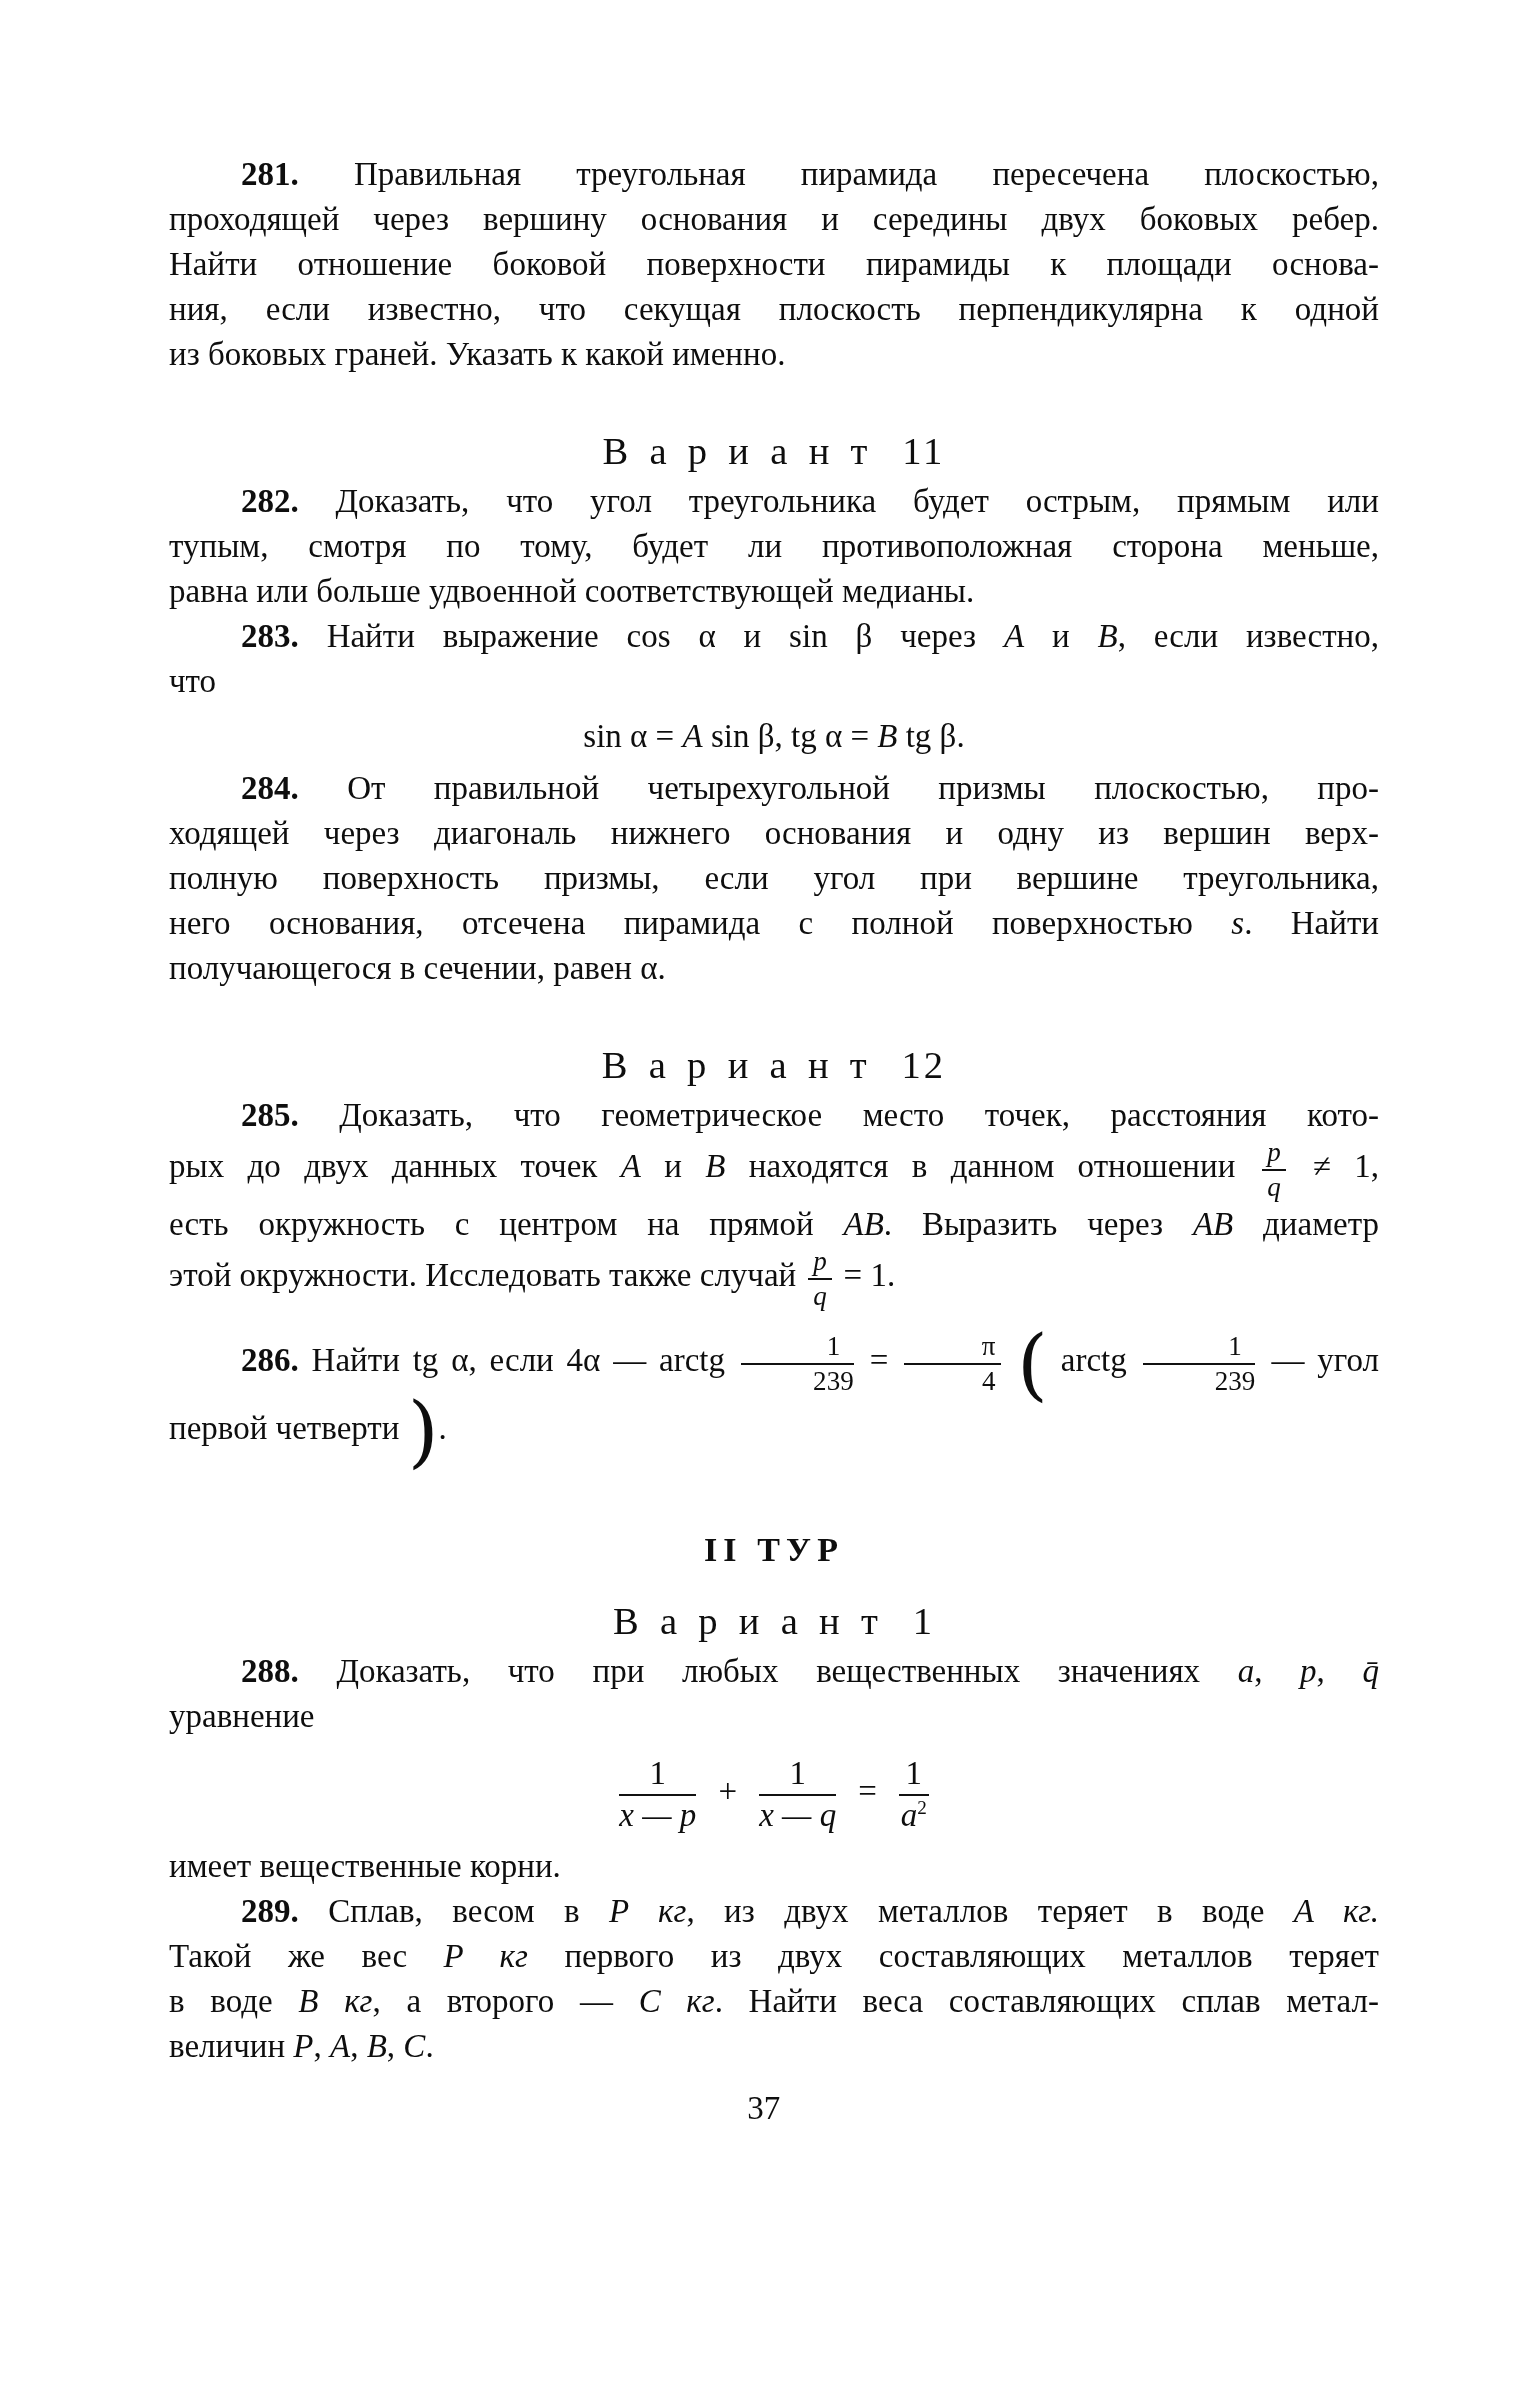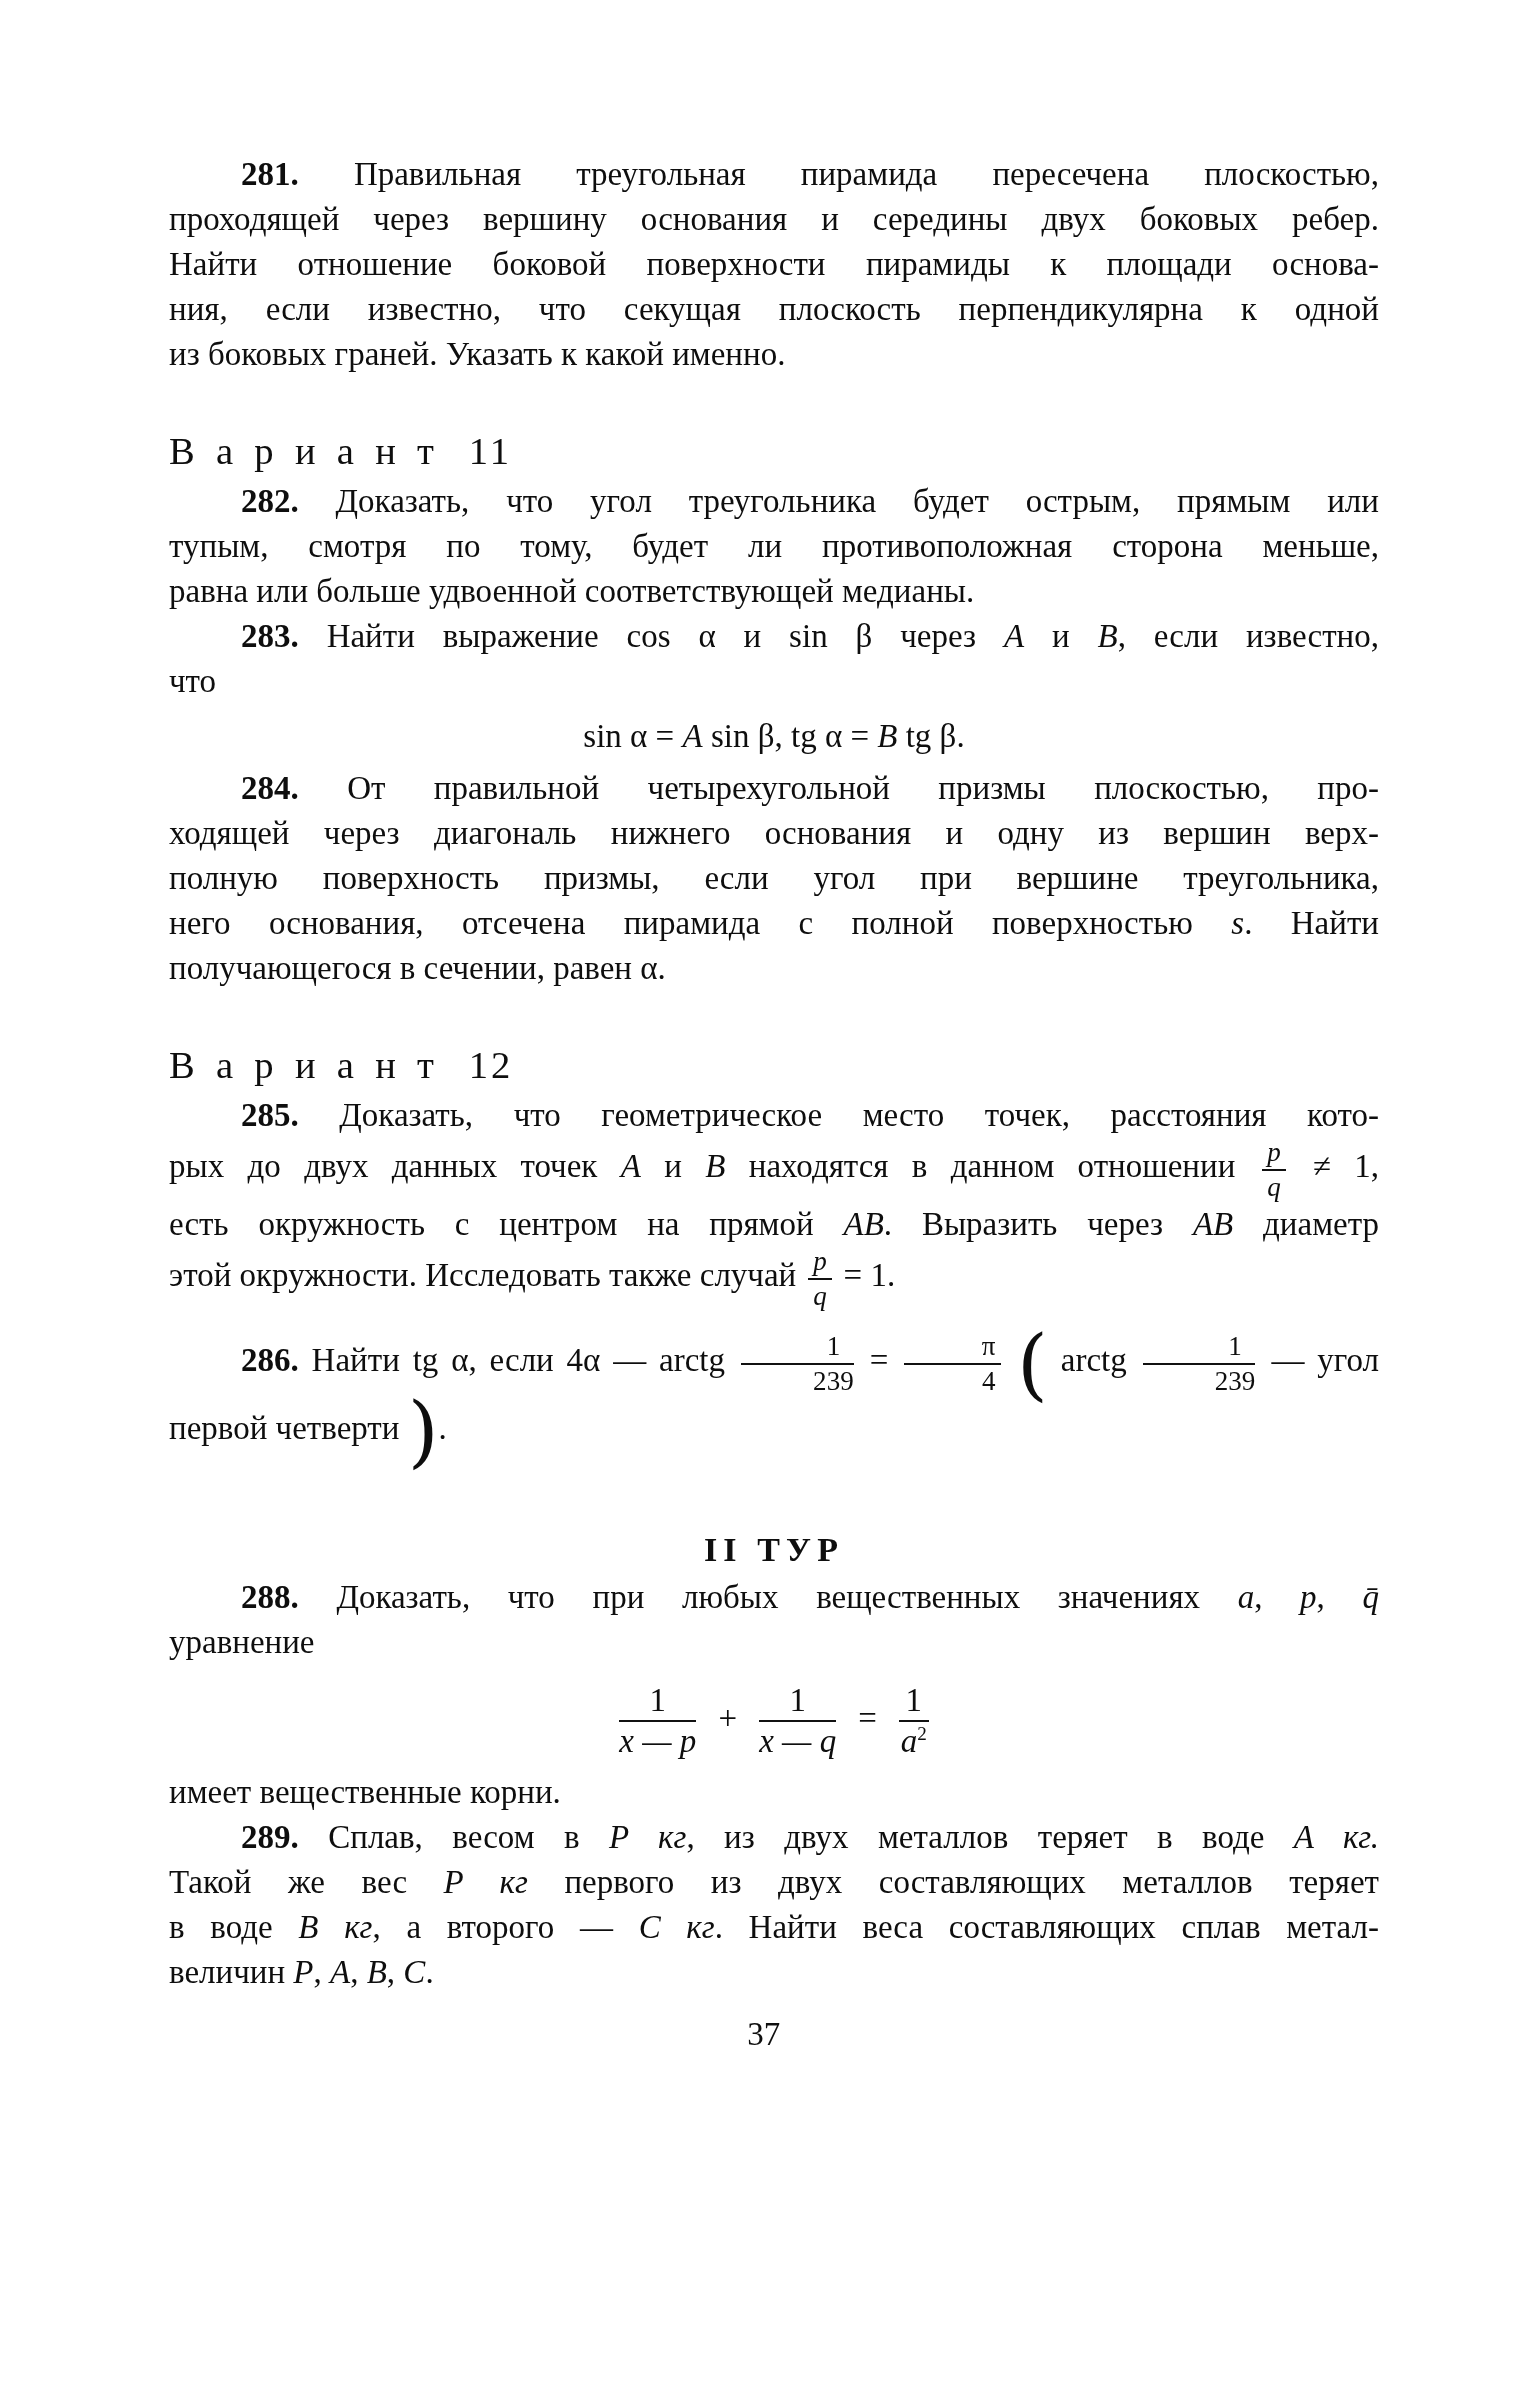--- a/index.html
+++ b/index.html
@@ -11,21 +11,21 @@
     -webkit-font-smoothing:antialiased;
   }
   .page { box-sizing:border-box; width:1532px; height:2401px; padding:152px 153px 0 169px; overflow:hidden; }
   p { margin:0; }
   .ln { display:block; line-height:45px; }
   .j { text-align:justify; text-align-last:justify; }
   .first { text-indent:72px; }
   .pnum { font-weight:700; }
   i { font-style:italic; }
   
-  .variant { margin:52px 0 5.1px; text-align:left; line-height:45px; font-weight:400; }
+  .variant { margin:52px 0 5.1px; text-align:center; line-height:45px; font-weight:400; }
   .variant .spaced { letter-spacing:0.55em; }
   .variant .hnum { margin-left:0.35em; letter-spacing:0.08em; }
   .tour { margin:76px 0 0 0; text-align:center; line-height:45px; font-weight:700; letter-spacing:0.18em; font-size:34px; }
   .variant-after-tour { margin-top:26.6px; }
   
   .formula { text-align:center; text-align-last:center; margin:7.2px 0 4.1px; line-height:51px; }
   .frac { display:inline-block; vertical-align:middle; text-align:center; text-align-last:center; line-height:1.08; font-size:0.82em; margin:0 0.12em; }
   .frac .fnum { display:block; padding:0 0.2em 0.05em; border-bottom:2px solid #111; }
   .frac .fden { display:block; padding-top:0.07em; }
   .display { margin:17.4px 0 10.2px; }
@@ -87,20 +87,21 @@
   </p>
 
   <p class="para sp-286">
     <span class="ln j first"><b class="pnum">286.</b> <span>Найти tg α, если 4α — arctg </span><span class="frac"><span class="fnum">1</span><span class="fden">239</span></span><span> = </span><span class="frac"><span class="fnum">π</span><span class="fden">4</span></span> <span class="bigparen">(</span><span> arctg </span><span class="frac"><span class="fnum">1</span><span class="fden">239</span></span><span> — угол</span></span>
     <span class="ln sp-286-l2"><span>первой четверти</span> <span class="bigparen">)</span><span>.</span></span>
   </p>
 
 
   <h2 class="tour">II ТУР</h2>
 
+  <h3 class="variant variant-after-tour"><span class="spaced">Вариант</span><span class="hnum">1</span></h3>
 
   <p class="para sp-288">
     <span class="ln j first"><b class="pnum">288.</b> <span>Доказать, что при любых вещественных значениях </span><i>a</i><span>, </span><i>p</i><span>, </span><i>q̄</i></span>
     <span class="ln">уравнение</span>
   </p>
   <div class="formula display">
     <span class="frac"><span class="fnum">1</span><i class="fden">x — p</i></span>
     <span class="op">+</span>
     <span class="frac"><span class="fnum">1</span><i class="fden">x — q</i></span>
     <span class="op">=</span>

